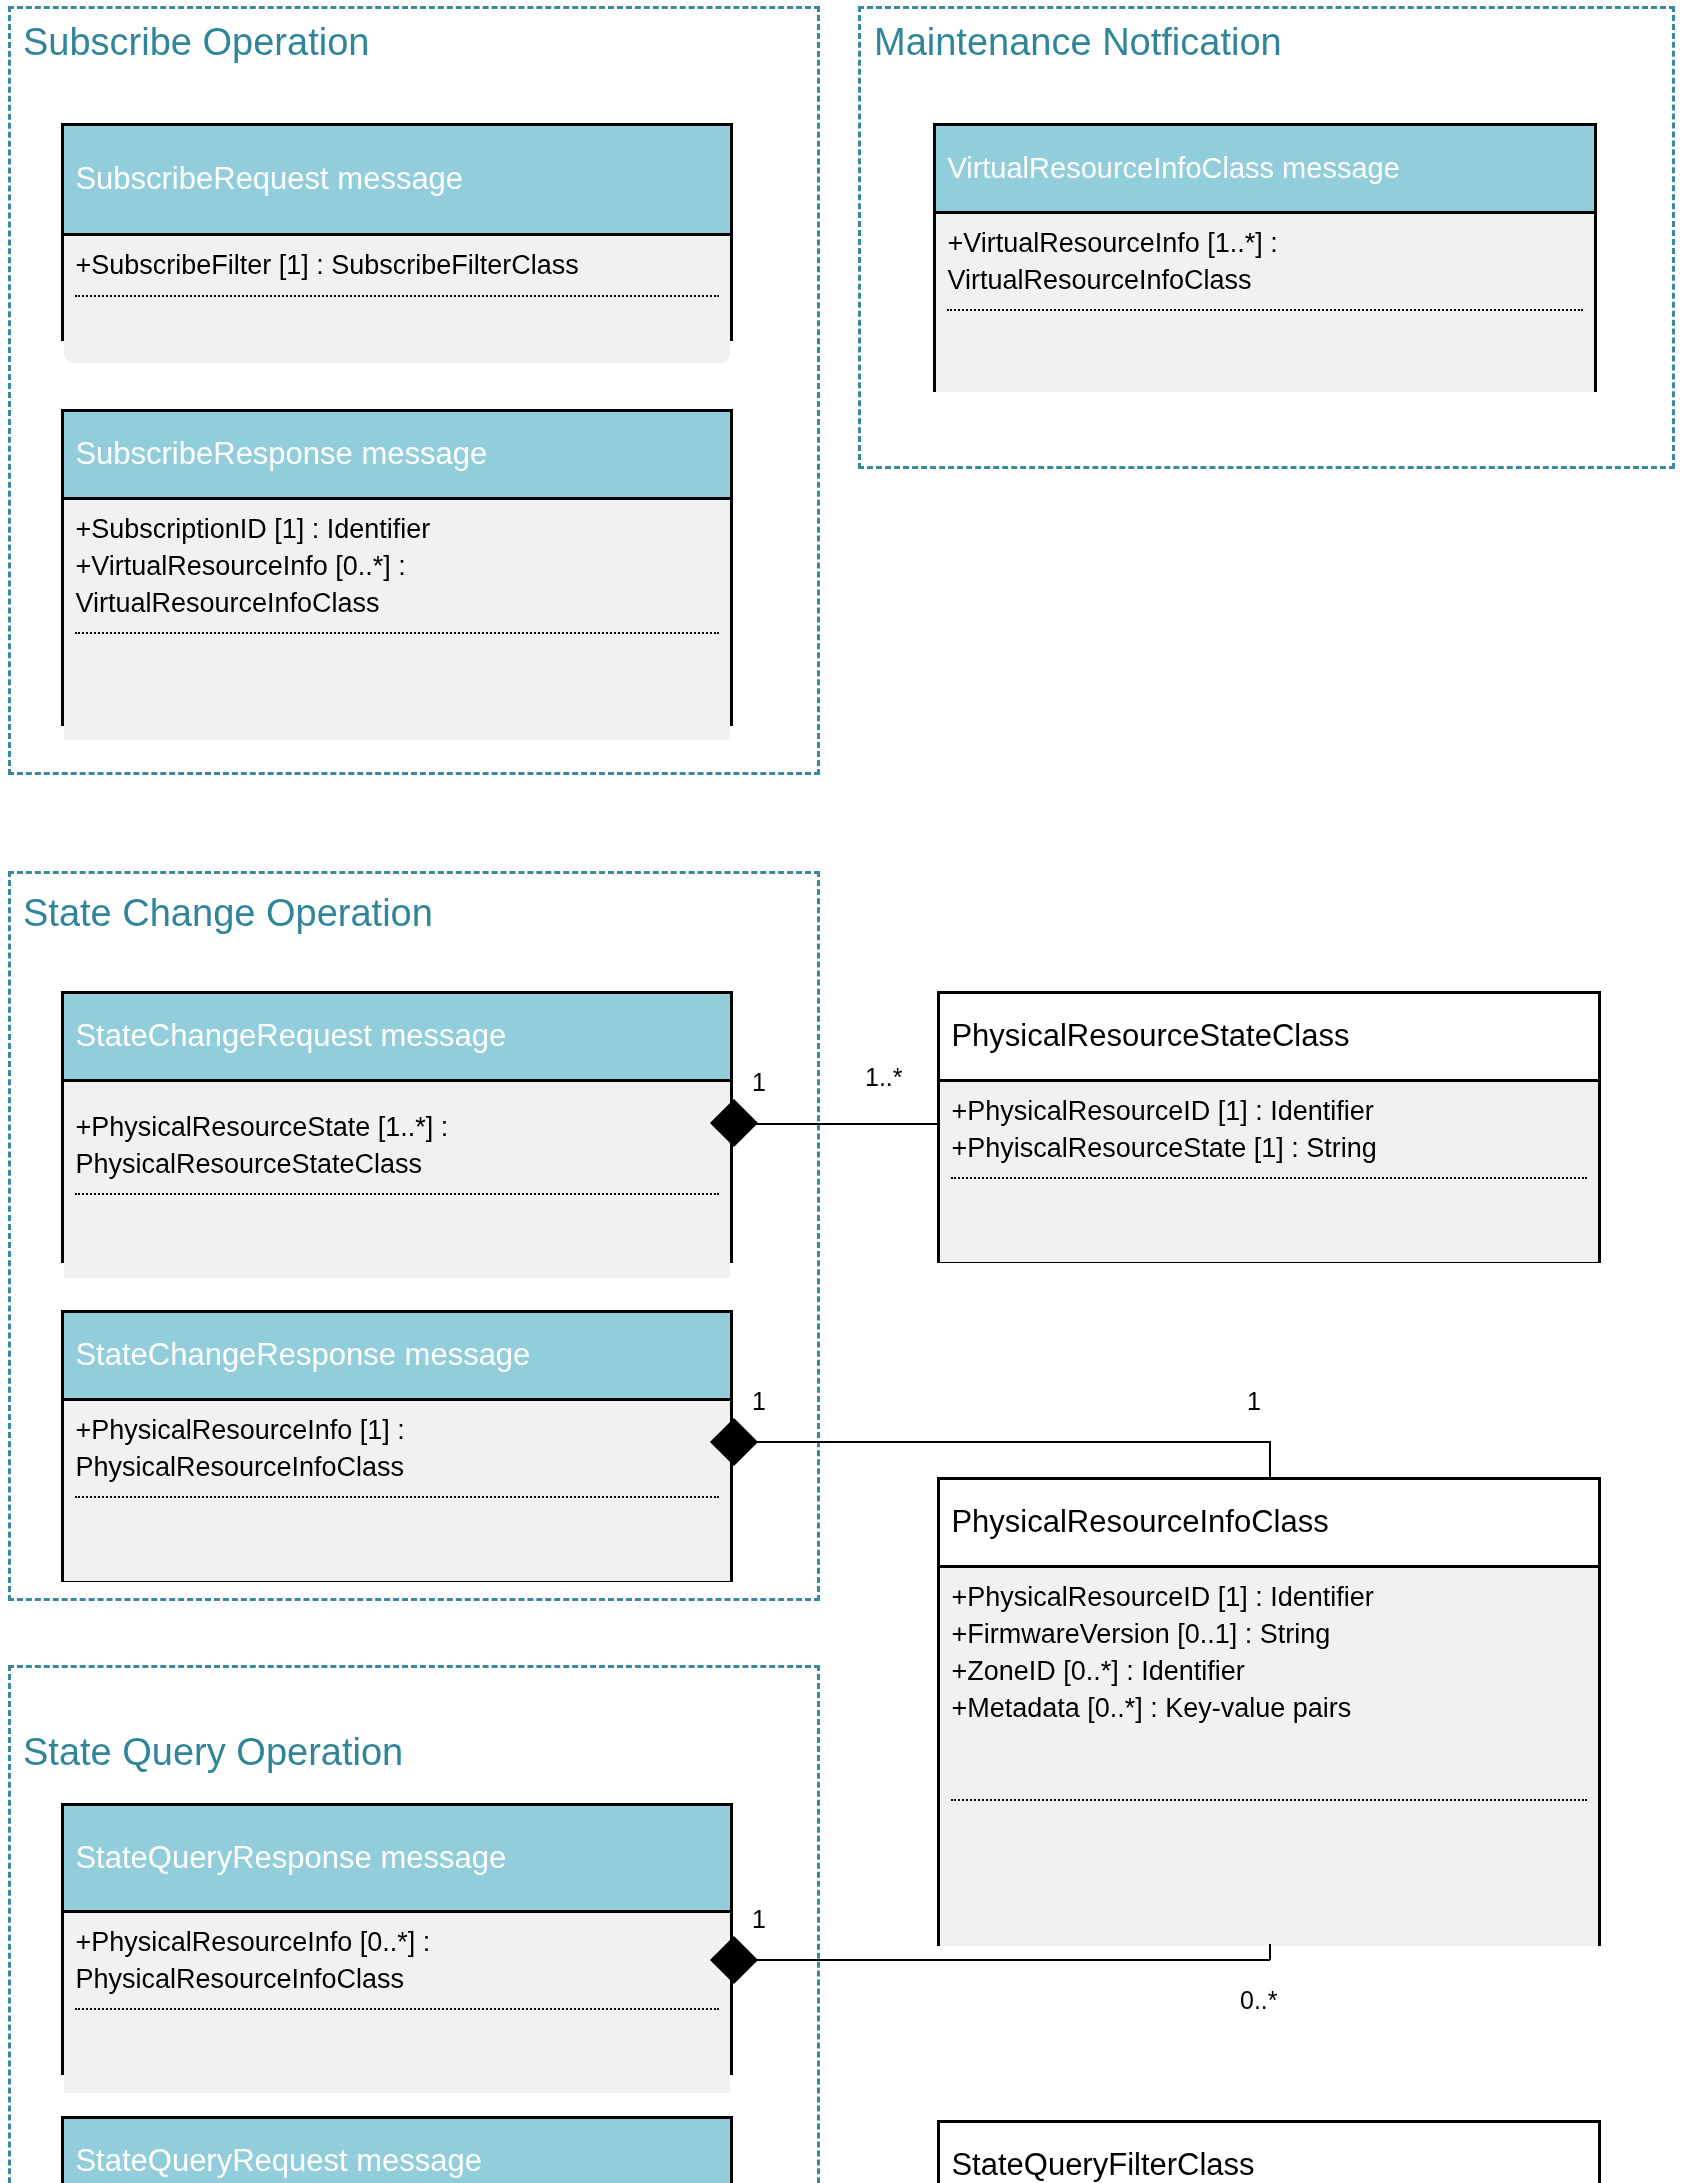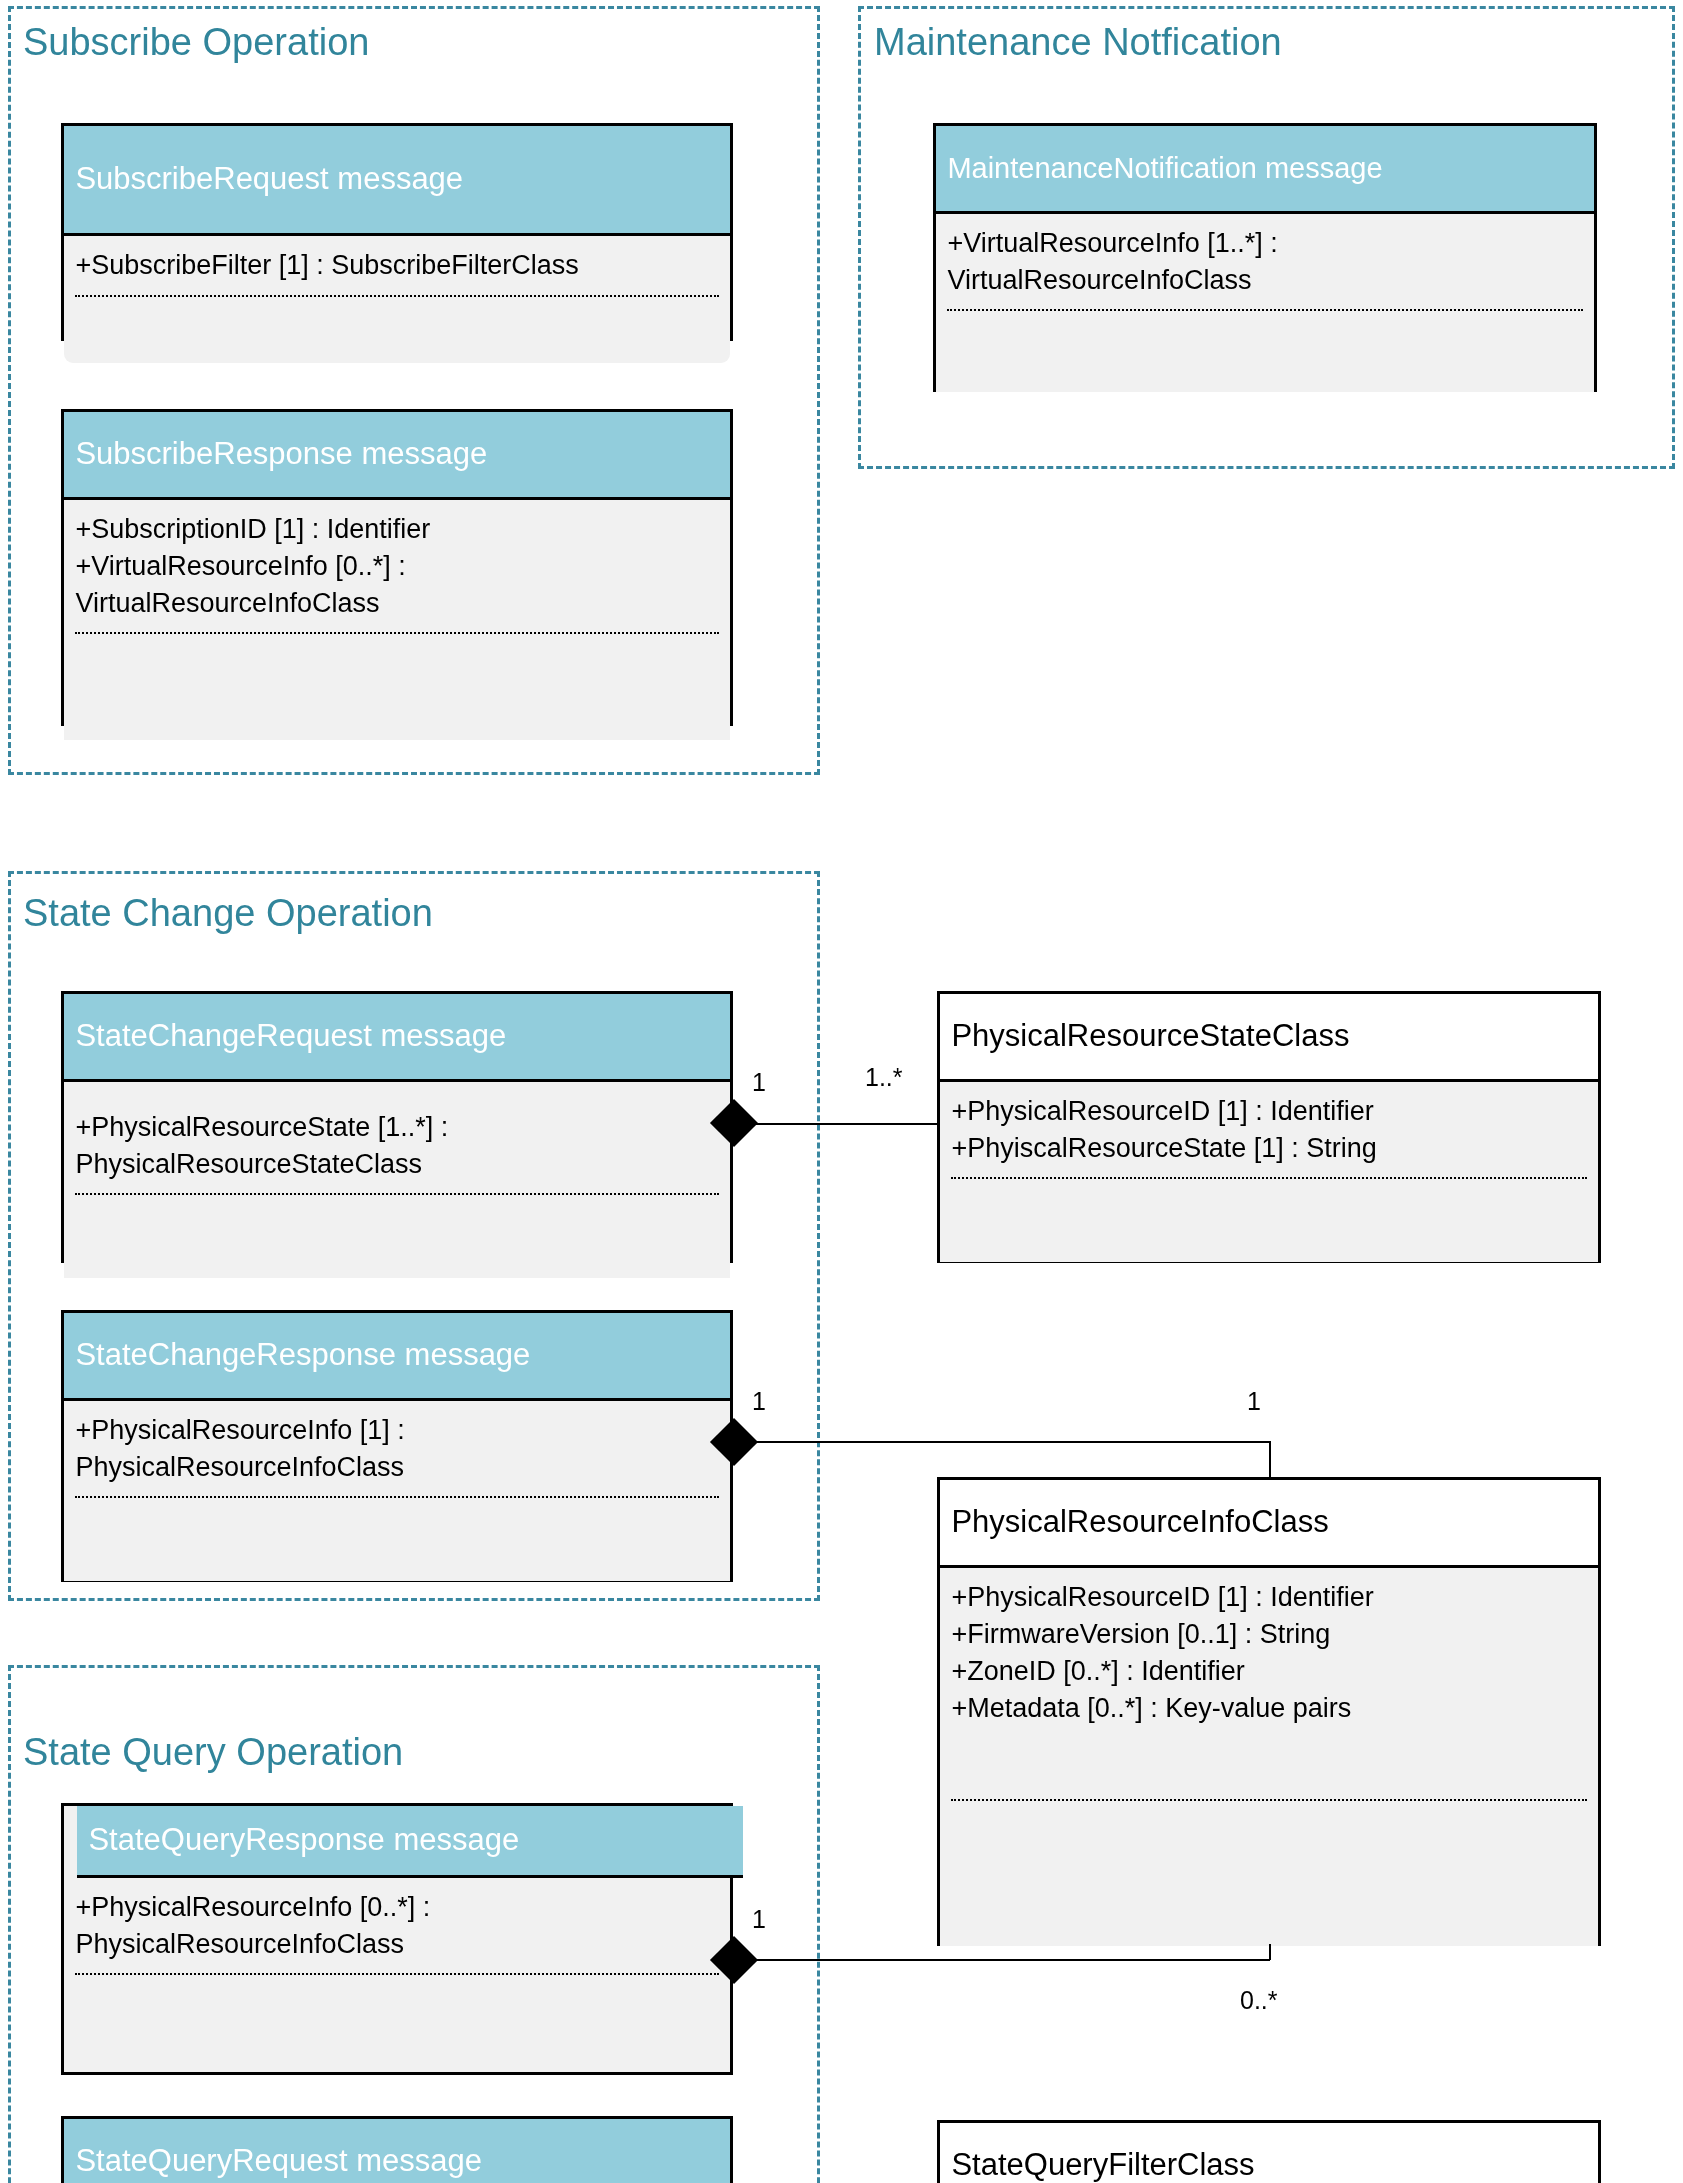--- a/index.html
+++ b/index.html
@@ -116,21 +116,21 @@
 VirtualResourceInfoClass</div>
       <div class="attr-sep" style="top:132px;"></div>
     </div>
   </div>
 
   <div class="group" style="left:858px;top:6.1px;width:817px;height:463px;"></div>
   <div class="group-title" style="left:874px;top:23px;">Maintenance Notfication</div>
 
   <div class="umlbox" style="left:933px;top:123px;width:664px;height:269px;">
     <div class="uml-head msg" style="height:88px;">
-      <span class="uml-head-text" style="font-size:29px;">MaintenanceNotification message</span>
+      <span class="uml-head-text" style="font-size:29px;">VirtualResourceInfoClass message</span>
     </div>
     <div class="uml-body" style="height:178px;">
       <div class="attr">+VirtualResourceInfo [1..*] :
 VirtualResourceInfoClass</div>
       <div class="attr-sep" style="top:95px;"></div>
     </div>
   </div>
 
   <div class="group" style="left:7.9px;top:871px;width:812px;height:730px;"></div>
   <div class="group-title" style="left:23px;top:894px;">State Change Operation</div>
@@ -178,21 +178,21 @@
       <div class="attr">+ZoneID [0..*] : Identifier</div>
       <div class="attr">+Metadata [0..*] : Key-value pairs</div>
       <div class="attr-sep" style="top:231px;"></div>
     </div>
   </div>
 
   <div class="group" style="left:7.9px;top:1665px;width:812px;height:806px;"></div>
   <div class="group-title" style="left:23px;top:1733px;">State Query Operation</div>
 
   <div class="umlbox" style="left:61px;top:1803px;width:672px;height:272px;">
-    <div class="uml-head msg" style="height:72px;margin-left:13px;">
+    <div class="uml-head msg" style="height:107px;">
       <span class="uml-head-text">StateQueryResponse message</span>
     </div>
     <div class="uml-body" style="height:180px;">
       <div class="attr">+PhysicalResourceInfo [0..*] :
 PhysicalResourceInfoClass</div>
       <div class="attr-sep" style="top:95px;"></div>
     </div>
   </div>
 
   <div class="umlbox" style="left:61px;top:2116px;width:672px;height:272px;">

